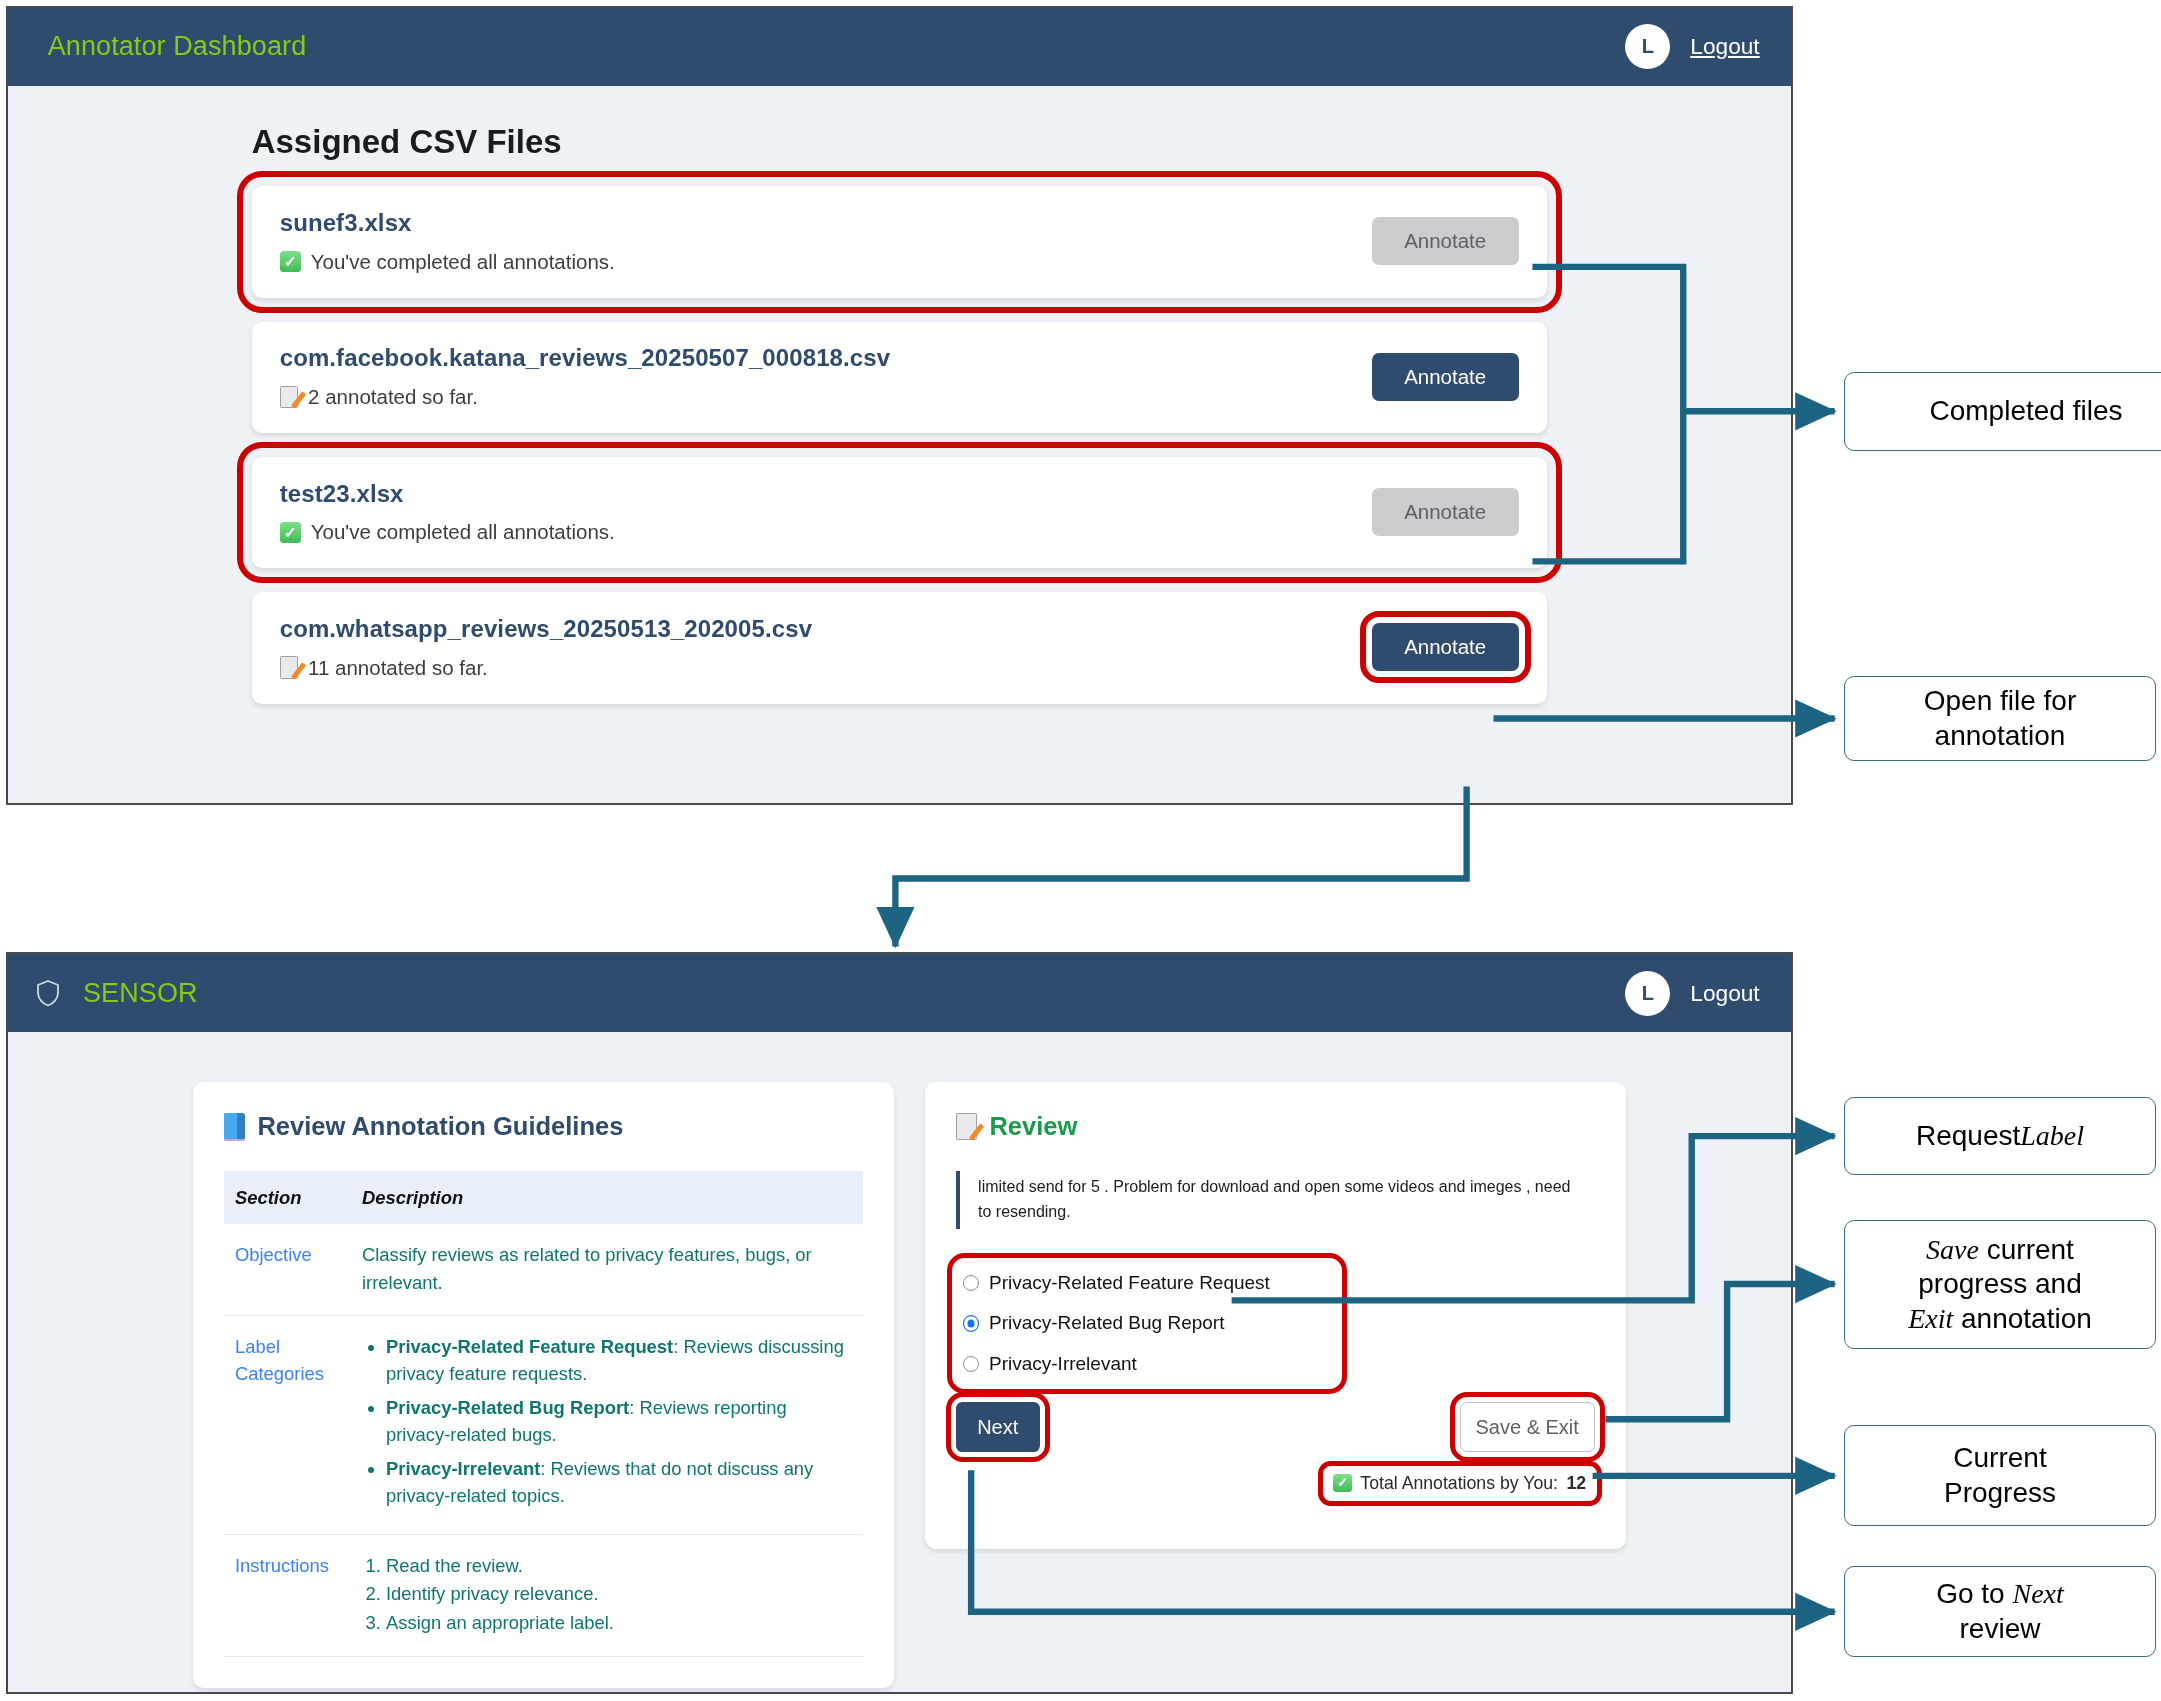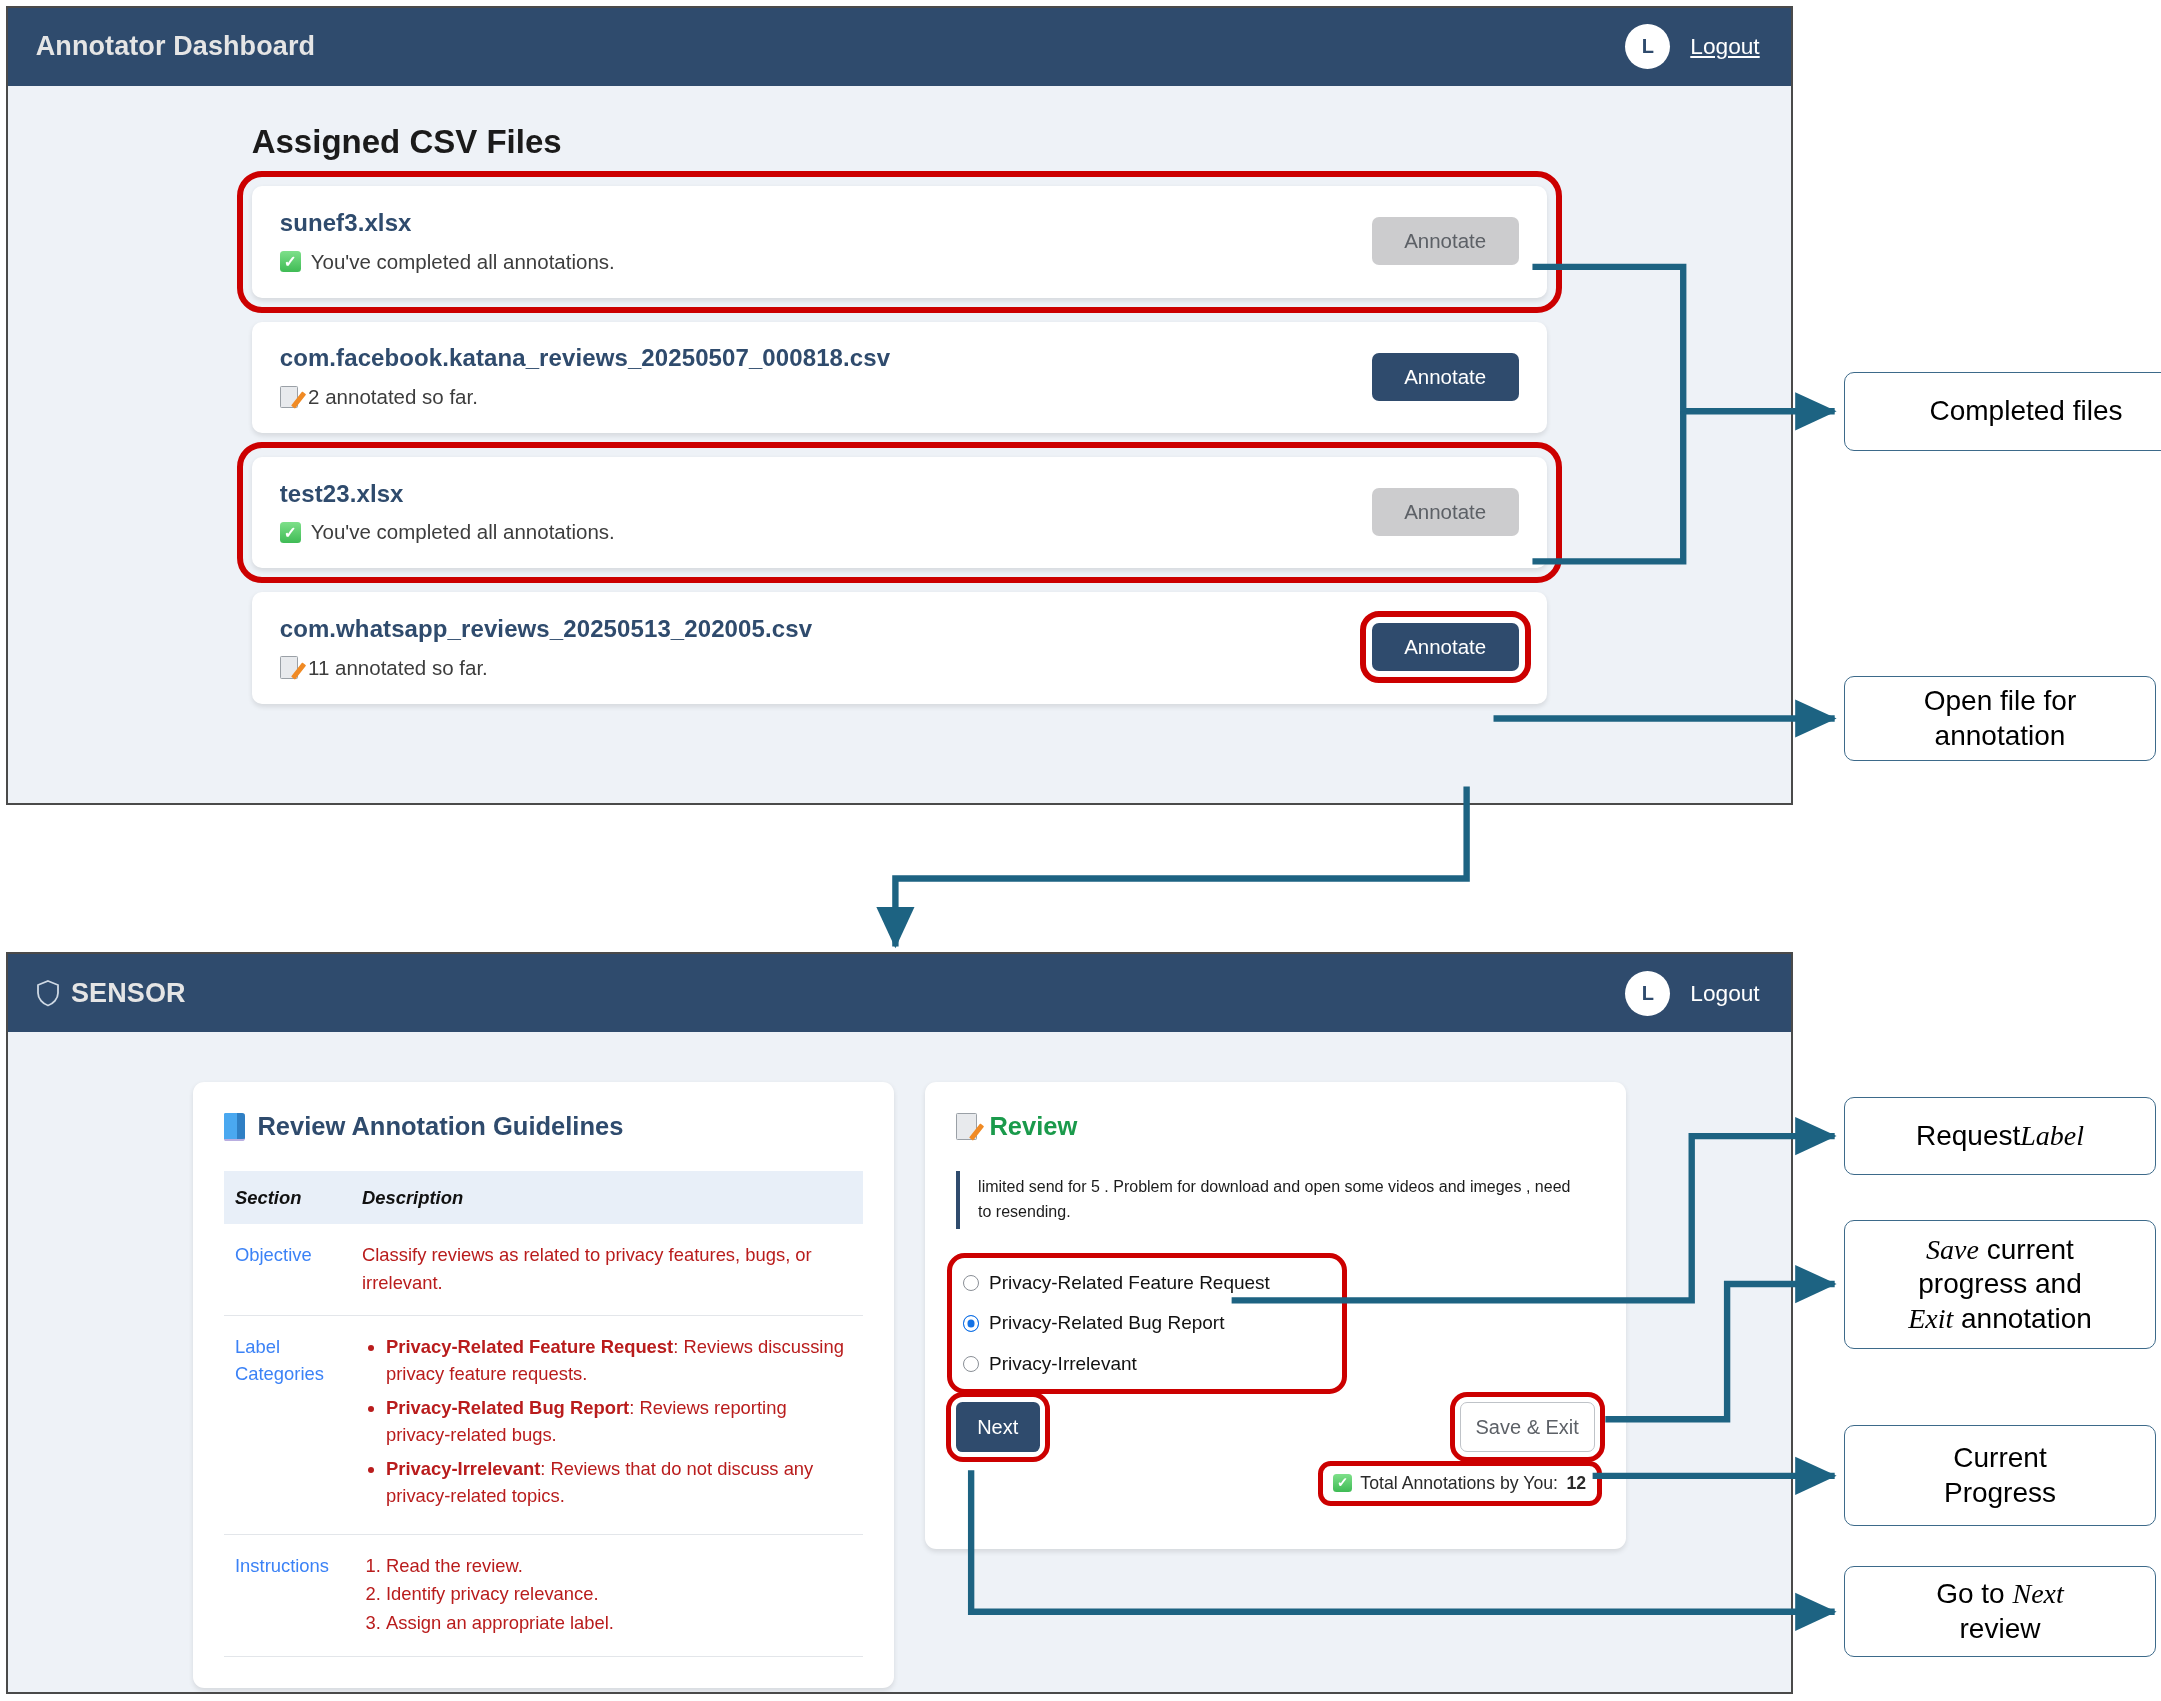--- a/index.html
+++ b/index.html
@@ -27,24 +27,25 @@
 
   .navbar {
     background: #2f4b6d;
     height: 78px;
     display: flex;
     align-items: center;
     justify-content: space-between;
     padding: 0 31px 0 28px;
   }
   .navbar-title {
-    color: #e5e5e5;
+    color: #84cc16;
     font-size: 27px;
-    font-weight: bold;
+    font-weight: normal;
     letter-spacing: 0.1px;
+    margin-left: 12px;
   }
   .navbar-right { display: flex; align-items: center; gap: 20px; }
   .avatar {
     width: 45px; height: 45px; border-radius: 50%;
     background: #ffffff; color: #2f4b6d;
     display: flex; align-items: center; justify-content: center;
     font-size: 20px; font-weight: bold;
   }
   .logout-link {
     color: #ffffff; font-size: 22.7px; text-decoration: underline;
@@ -128,21 +129,21 @@
   table.guidelines { width: 100%; border-collapse: collapse; }
   table.guidelines th {
     background: #e8eff8;
     text-align: left;
     font-size: 18.4px; font-weight: bold; color: #111;
     padding: 15.6px 11.3px;
     font-style: italic;
   }
   table.guidelines td {
     vertical-align: top;
-    font-size: 18.4px; color: #b91c1c;
+    font-size: 18.4px; color: #0f766e;
     padding: 17px 11.3px 18.4px 11.3px;
     border-bottom: 1.1px solid #e3e6ea;
     line-height: 1.5;
   }
   table.guidelines tr td:first-child { width: 127px; color: #3b82f6; }
   table.guidelines ul { margin: 0 0 0 24px; }
   table.guidelines ul li { margin-bottom: 5.7px; line-height: 1.5; }
   table.guidelines ol { margin: 0 0 0 24px; }
   table.guidelines ol li { line-height: 1.55; }
   .lbl-b { font-weight: bold; }

